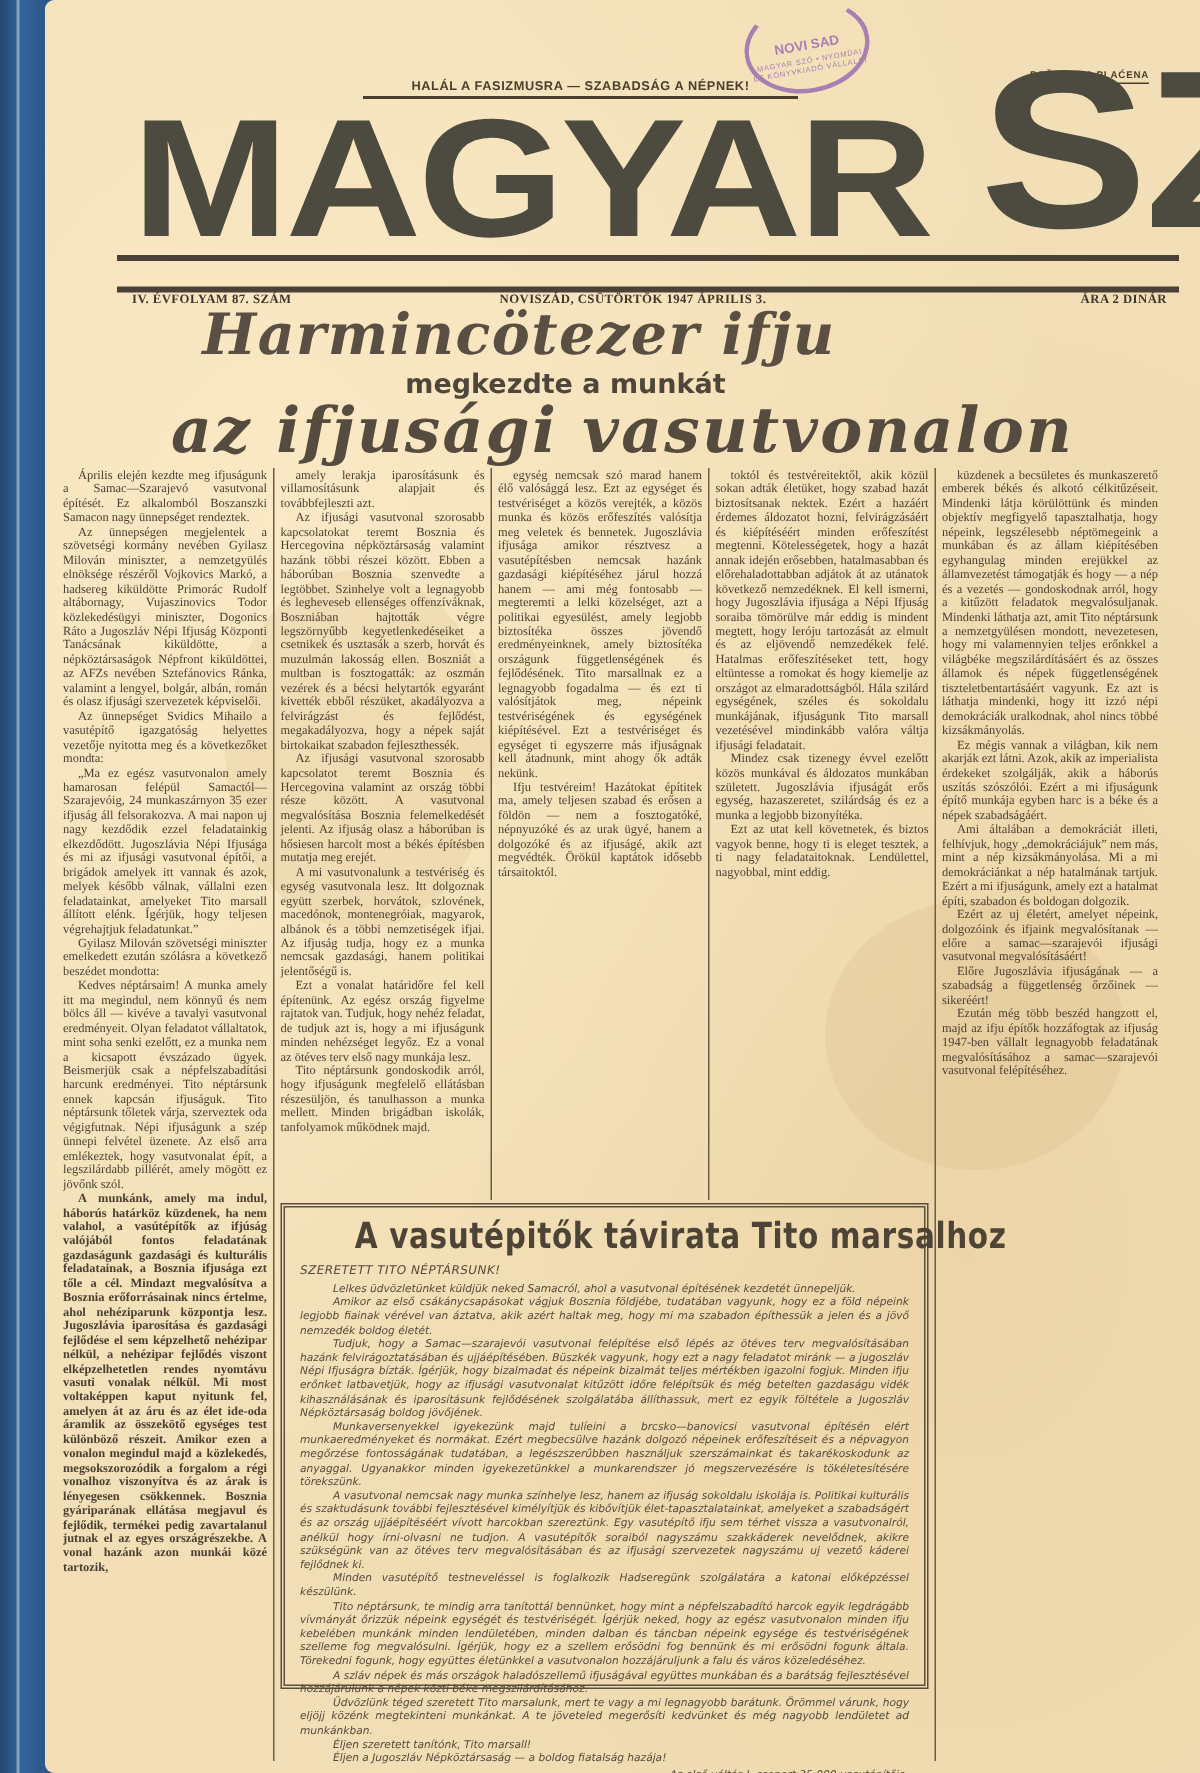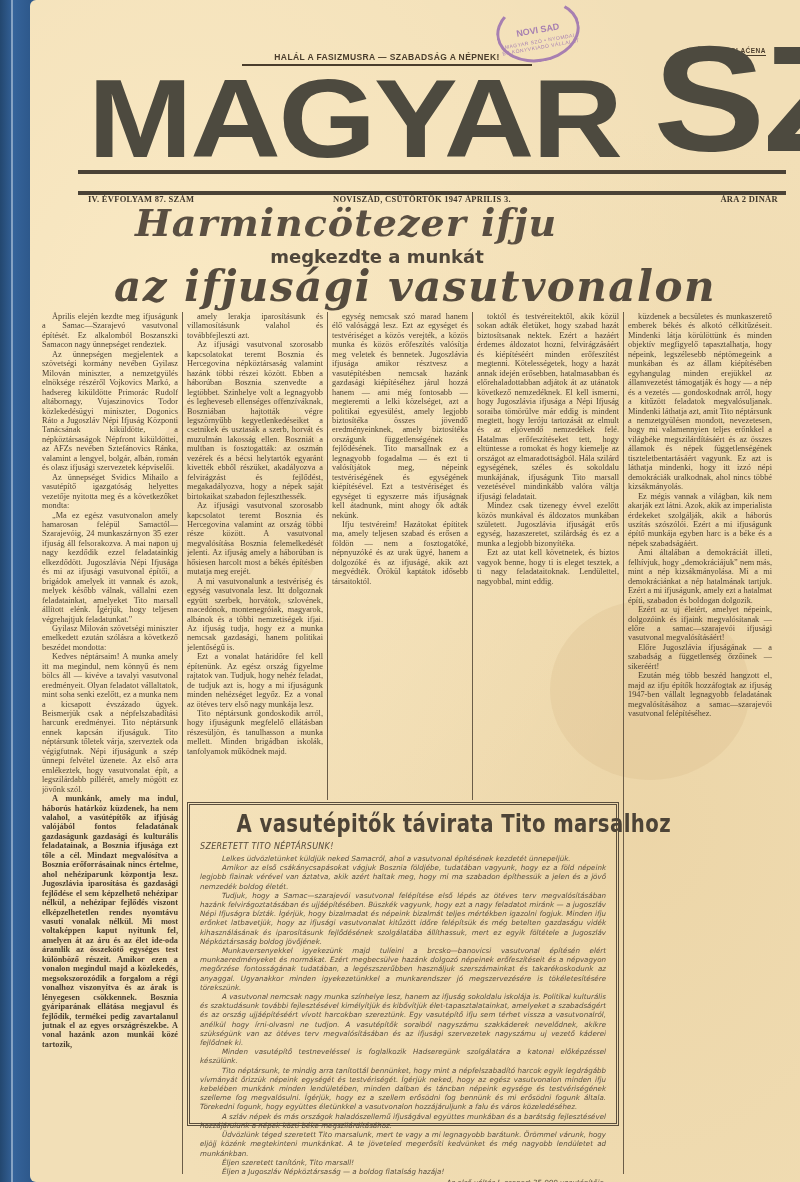--- a/index.html
+++ b/index.html
@@ -147,23 +147,23 @@
     <p>Április elején kezdte meg ifjuságunk a Samac—Szarajevó vasutvonal építését. Ez alkalomból Boszanszki Samacon nagy ünnepséget rendeztek.</p>
     <p>Az ünnepségen megjelentek a szövetségi kormány nevében Gyilasz Milován miniszter, a nemzetgyülés elnöksége részéről Vojkovics Markó, a hadsereg kiküldötte Primorác Rudolf altábornagy, Vujaszinovics Todor közlekedésügyi miniszter, Dogonics Ráto a Jugoszláv Népi Ifjuság Központi Tanácsának kiküldötte, a népköztársaságok Népfront kiküldöttei, az AFZs nevében Sztefánovics Ránka, valamint a lengyel, bolgár, albán, román és olasz ifjusági szervezetek képviselői.</p>
     <p>Az ünnepséget Svidics Mihailo a vasutépítő igazgatóság helyettes vezetője nyitotta meg és a következőket mondta:</p>
     <p>„Ma ez egész vasutvonalon amely hamarosan felépül Samactól—Szarajevóig, 24 munkaszárnyon 35 ezer ifjuság áll felsorakozva. A mai napon uj nagy kezdődik ezzel feladatainkig elkezdődött. Jugoszlávia Népi Ifjusága és mi az ifjusági vasutvonal építői, a brigádok amelyek itt vannak és azok, melyek később válnak, vállalni ezen feladatainkat, amelyeket Tito marsall állított elénk. Ígérjük, hogy teljesen végrehajtjuk feladatunkat.”</p>
     <p>Gyilasz Milován szövetségi miniszter emelkedett ezután szólásra a következő beszédet mondotta:</p>
     <p>Kedves néptársaim! A munka amely itt ma megindul, nem könnyű és nem bölcs áll — kivéve a tavalyi vasutvonal eredményeit. Olyan feladatot vállaltatok, mint soha senki ezelőtt, ez a munka nem a kicsapott évszázado ügyek. Beismerjük csak a népfelszabadítási harcunk eredményei. Tito néptársunk ennek kapcsán ifjuságuk. Tito néptársunk tőletek várja, szerveztek oda végigfutnak. Népi ifjuságunk a szép ünnepi felvétel üzenete. Az első arra emlékeztek, hogy vasutvonalat épít, a legszilárdabb pillérét, amely mögött ez jövőnk szól.</p>
     <p class="bold">A munkánk, amely ma indul, háborús határköz küzdenek, ha nem valahol, a vasútépítők az ifjúság valójából fontos feladatának gazdaságunk gazdasági és kulturális feladatainak, a Bosznia ifjusága ezt tőle a cél. Mindazt megvalósítva a Bosznia erőforrásainak nincs értelme, ahol nehéziparunk központja lesz. Jugoszlávia iparosítása és gazdasági fejlődése el sem képzelhető nehézipar nélkül, a nehézipar fejlődés viszont elképzelhetetlen rendes nyomtávu vasuti vonalak nélkül. Mi most voltaképpen kaput nyitunk fel, amelyen át az áru és az élet ide-oda áramlik az összekötő egységes test különböző részeit. Amikor ezen a vonalon megindul majd a közlekedés, megsokszorozódik a forgalom a régi vonalhoz viszonyítva és az árak is lényegesen csökkennek. Bosznia gyáriparának ellátása megjavul és fejlődik, termékei pedig zavartalanul jutnak el az egyes országrészekbe. A vonal hazánk azon munkái közé tartozik,</p>
   </div>
 
   <div class="col" style="left:157px;top:312px;width:136px;height:488px;">
-    <p>amely lerakja iparosításunk és villamosításunk valahol és továbbfejleszti azt.</p>
+    <p>amely lerakja iparosításunk és villamosításunk alapjait és továbbfejleszti azt.</p>
     <p>Az ifjusági vasutvonal szorosabb kapcsolatokat teremt Bosznia és Hercegovina népköztársaság valamint hazánk többi részei között. Ebben a háborúban Bosznia szenvedte a legtöbbet. Szinhelye volt a legnagyobb és legheveseb ellenséges offenzíváknak, Boszniában hajtották végre legszörnyűbb kegyetlenkedéseiket a csetnikek és usztasák a szerb, horvát és muzulmán lakosság ellen. Boszniát a multban is fosztogatták: az oszmán vezérek és a bécsi helytartók egyaránt kivették ebből részüket, akadályozva a felvirágzást és fejlődést, megakadályozva, hogy a népek saját birtokaikat szabadon fejleszthessék.</p>
-    <p>Az ifjusági vasutvonal szorosabb kapcsolatot teremt Bosznia és Hercegovina valamint az ország többi része között. A vasutvonal megvalósítása Bosznia felemelkedését jelenti. Az ifjuság amely a háborúban is hősiesen harcolt most a békés építésben mutatja meg erejét.</p>
+    <p>Az ifjusági vasutvonal szorosabb kapcsolatot teremt Bosznia és Hercegovina valamint az ország többi része között. A vasutvonal megvalósítása Bosznia felemelkedését jelenti. Az ifjuság olasz a háborúban is hősiesen harcolt most a békés építésben mutatja meg erejét.</p>
     <p>A mi vasutvonalunk a testvériség és egység vasutvonala lesz. Itt dolgoznak együtt szerbek, horvátok, szlovének, macedónok, montenegróiak, magyarok, albánok és a többi nemzetiségek ifjai. Az ifjuság tudja, hogy ez a munka nemcsak gazdasági, hanem politikai jelentőségű is.</p>
     <p>Ezt a vonalat határidőre fel kell építenünk. Az egész ország figyelme rajtatok van. Tudjuk, hogy nehéz feladat, de tudjuk azt is, hogy a mi ifjuságunk minden nehézséget legyőz. Ez a vonal az ötéves terv első nagy munkája lesz.</p>
     <p>Tito néptársunk gondoskodik arról, hogy ifjuságunk megfelelő ellátásban részesüljön, és tanulhasson a munka mellett. Minden brigádban iskolák, tanfolyamok működnek majd.</p>
   </div>
 
   <div class="col bold" style="left:302px;top:312px;width:136px;height:488px;">
     <p>egység nemcsak szó marad hanem élő valósággá lesz. Ezt az egységet és testvériséget a közös verejték, a közös munka és közös erőfeszítés valósítja meg veletek és bennetek. Jugoszlávia ifjusága amikor résztvesz a vasutépítésben nemcsak hazánk gazdasági kiépítéséhez járul hozzá hanem — ami még fontosabb — megteremti a lelki közelséget, azt a politikai egyesülést, amely legjobb biztosítéka összes jövendő eredményeinknek, amely biztosítéka országunk függetlenségének és fejlődésének. Tito marsallnak ez a legnagyobb fogadalma — és ezt ti valósítjátok meg, népeink testvériségének és egységének kiépítésével. Ezt a testvériséget és egységet ti egyszerre más ifjuságnak kell átadnunk, mint ahogy ők adták nekünk.</p>
     <p>Ifju testvéreim! Hazátokat építitek ma, amely teljesen szabad és erősen a földön — nem a fosztogatóké, népnyuzóké és az urak ügyé, hanem a dolgozóké és az ifjuságé, akik azt megvédték. Örökül kaptátok idősebb társaitoktól.</p>
   </div>
 

